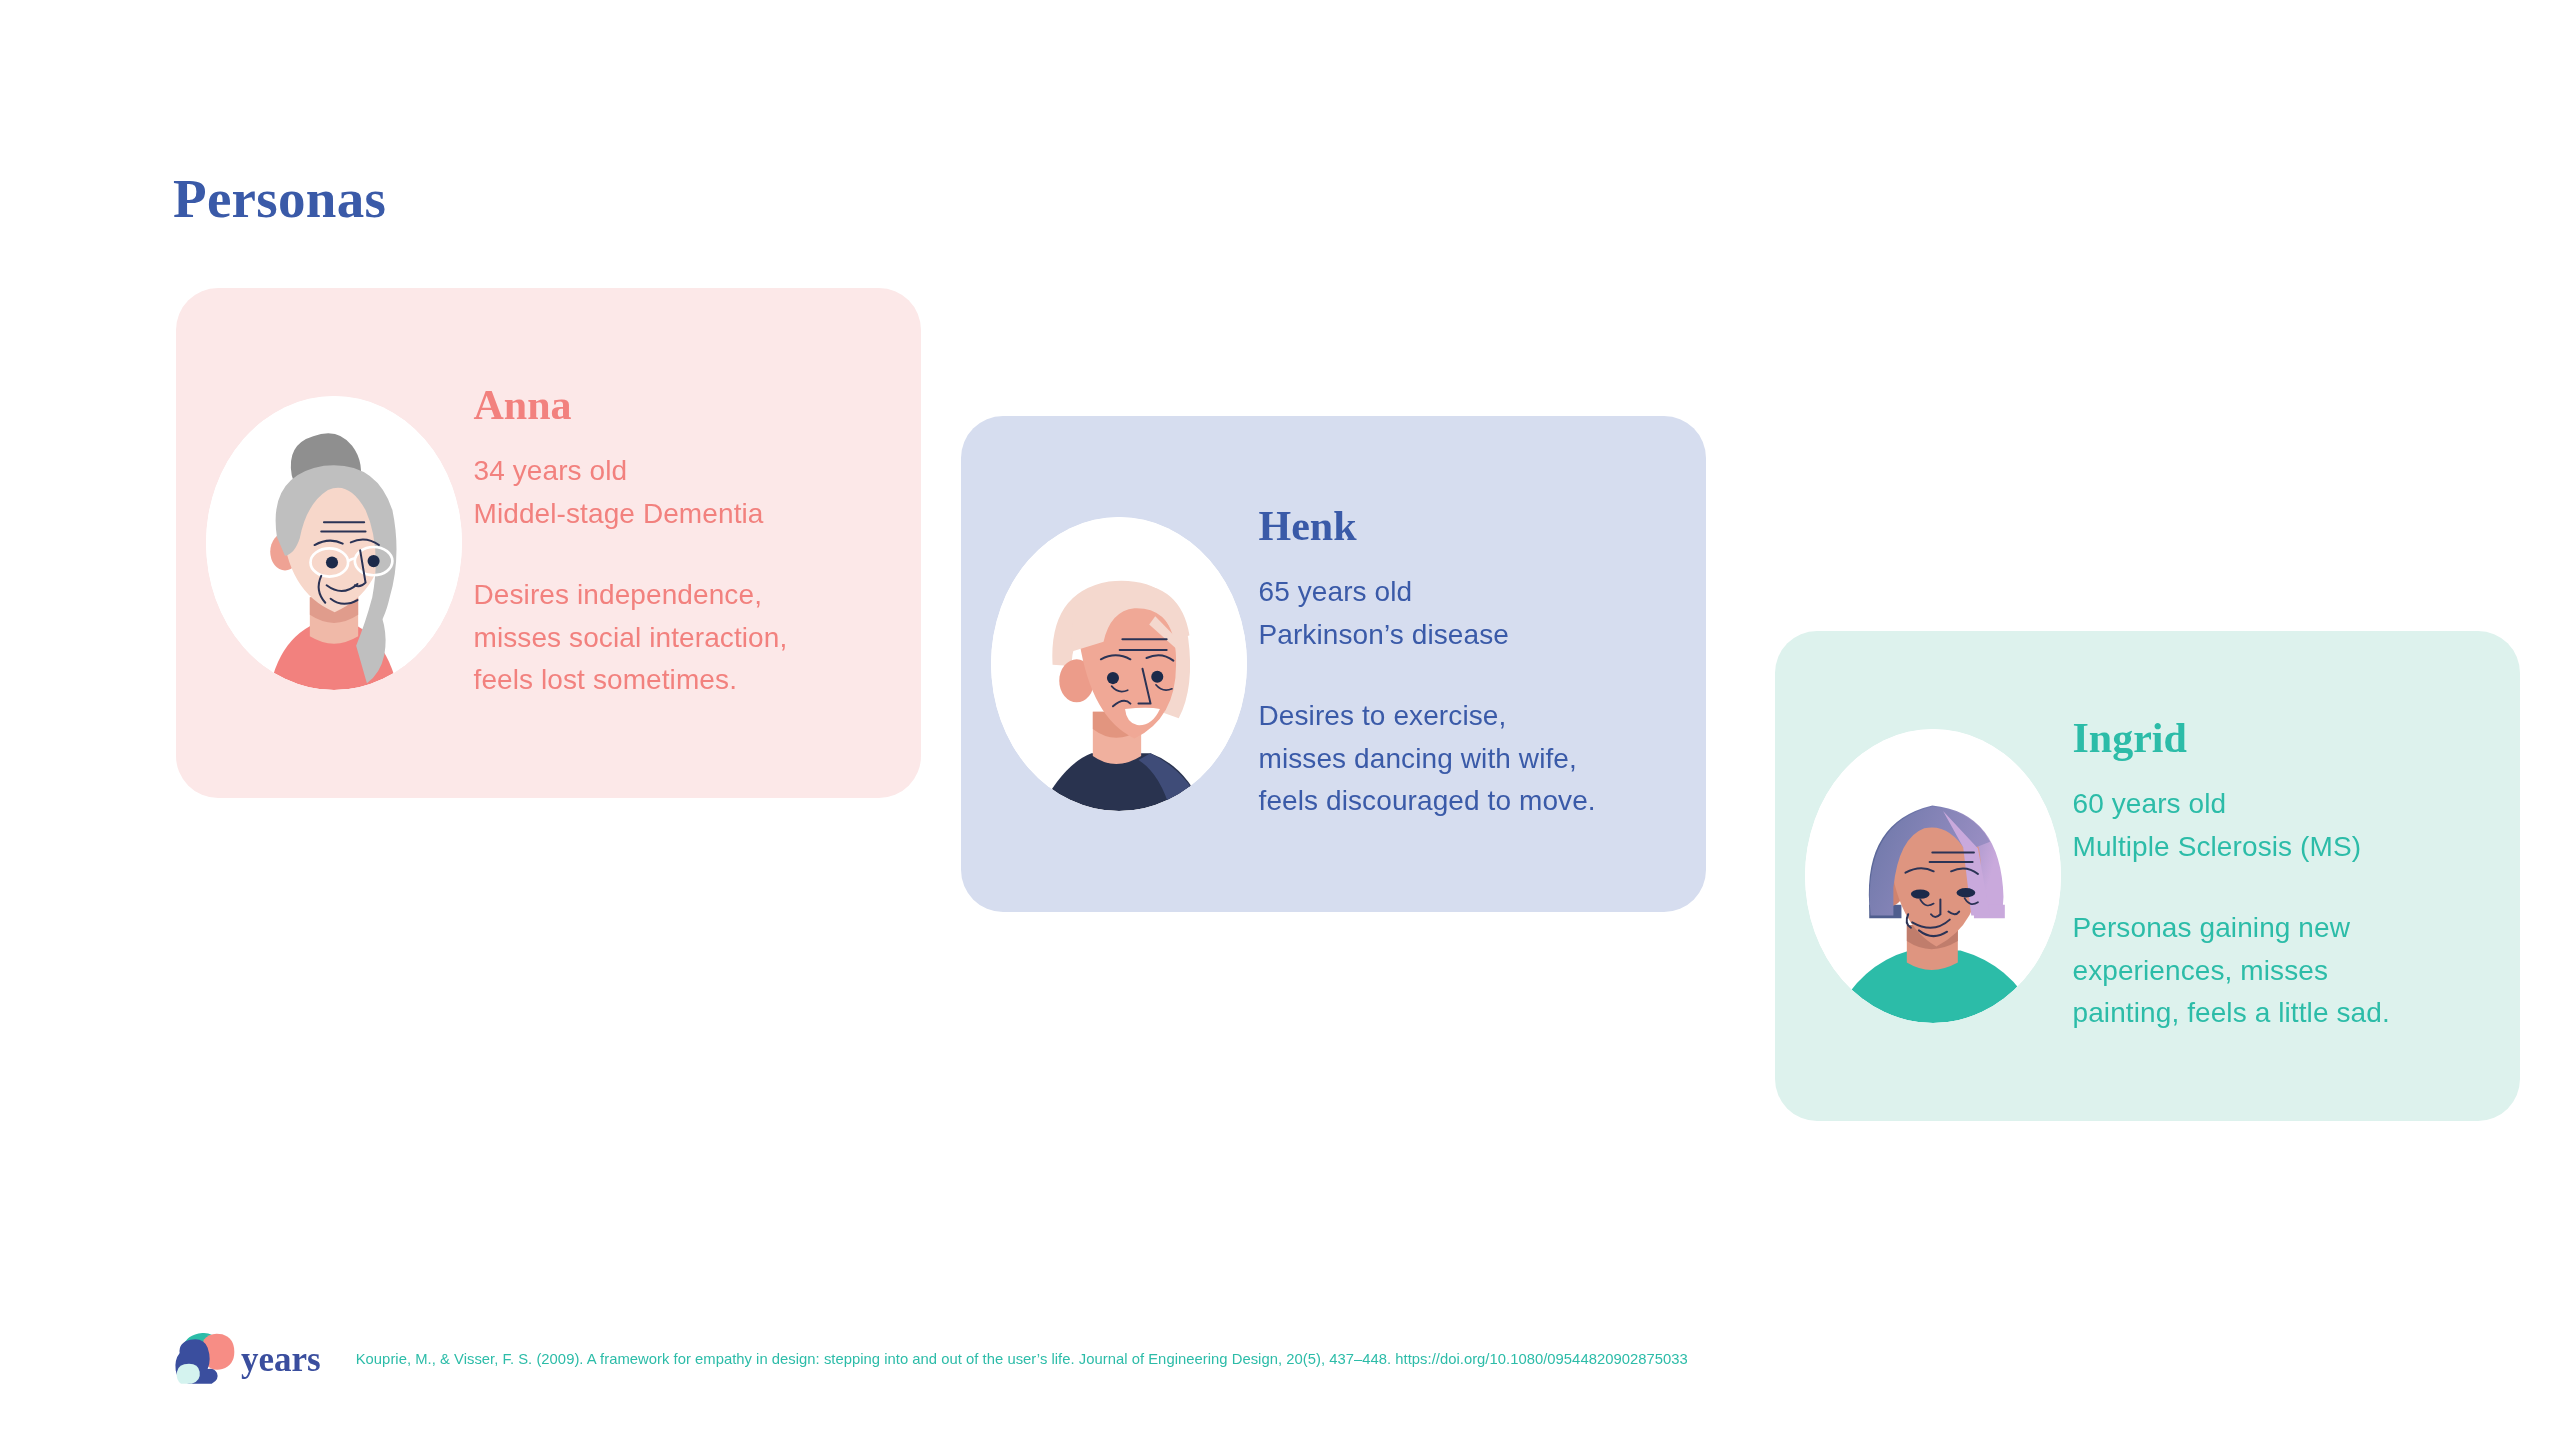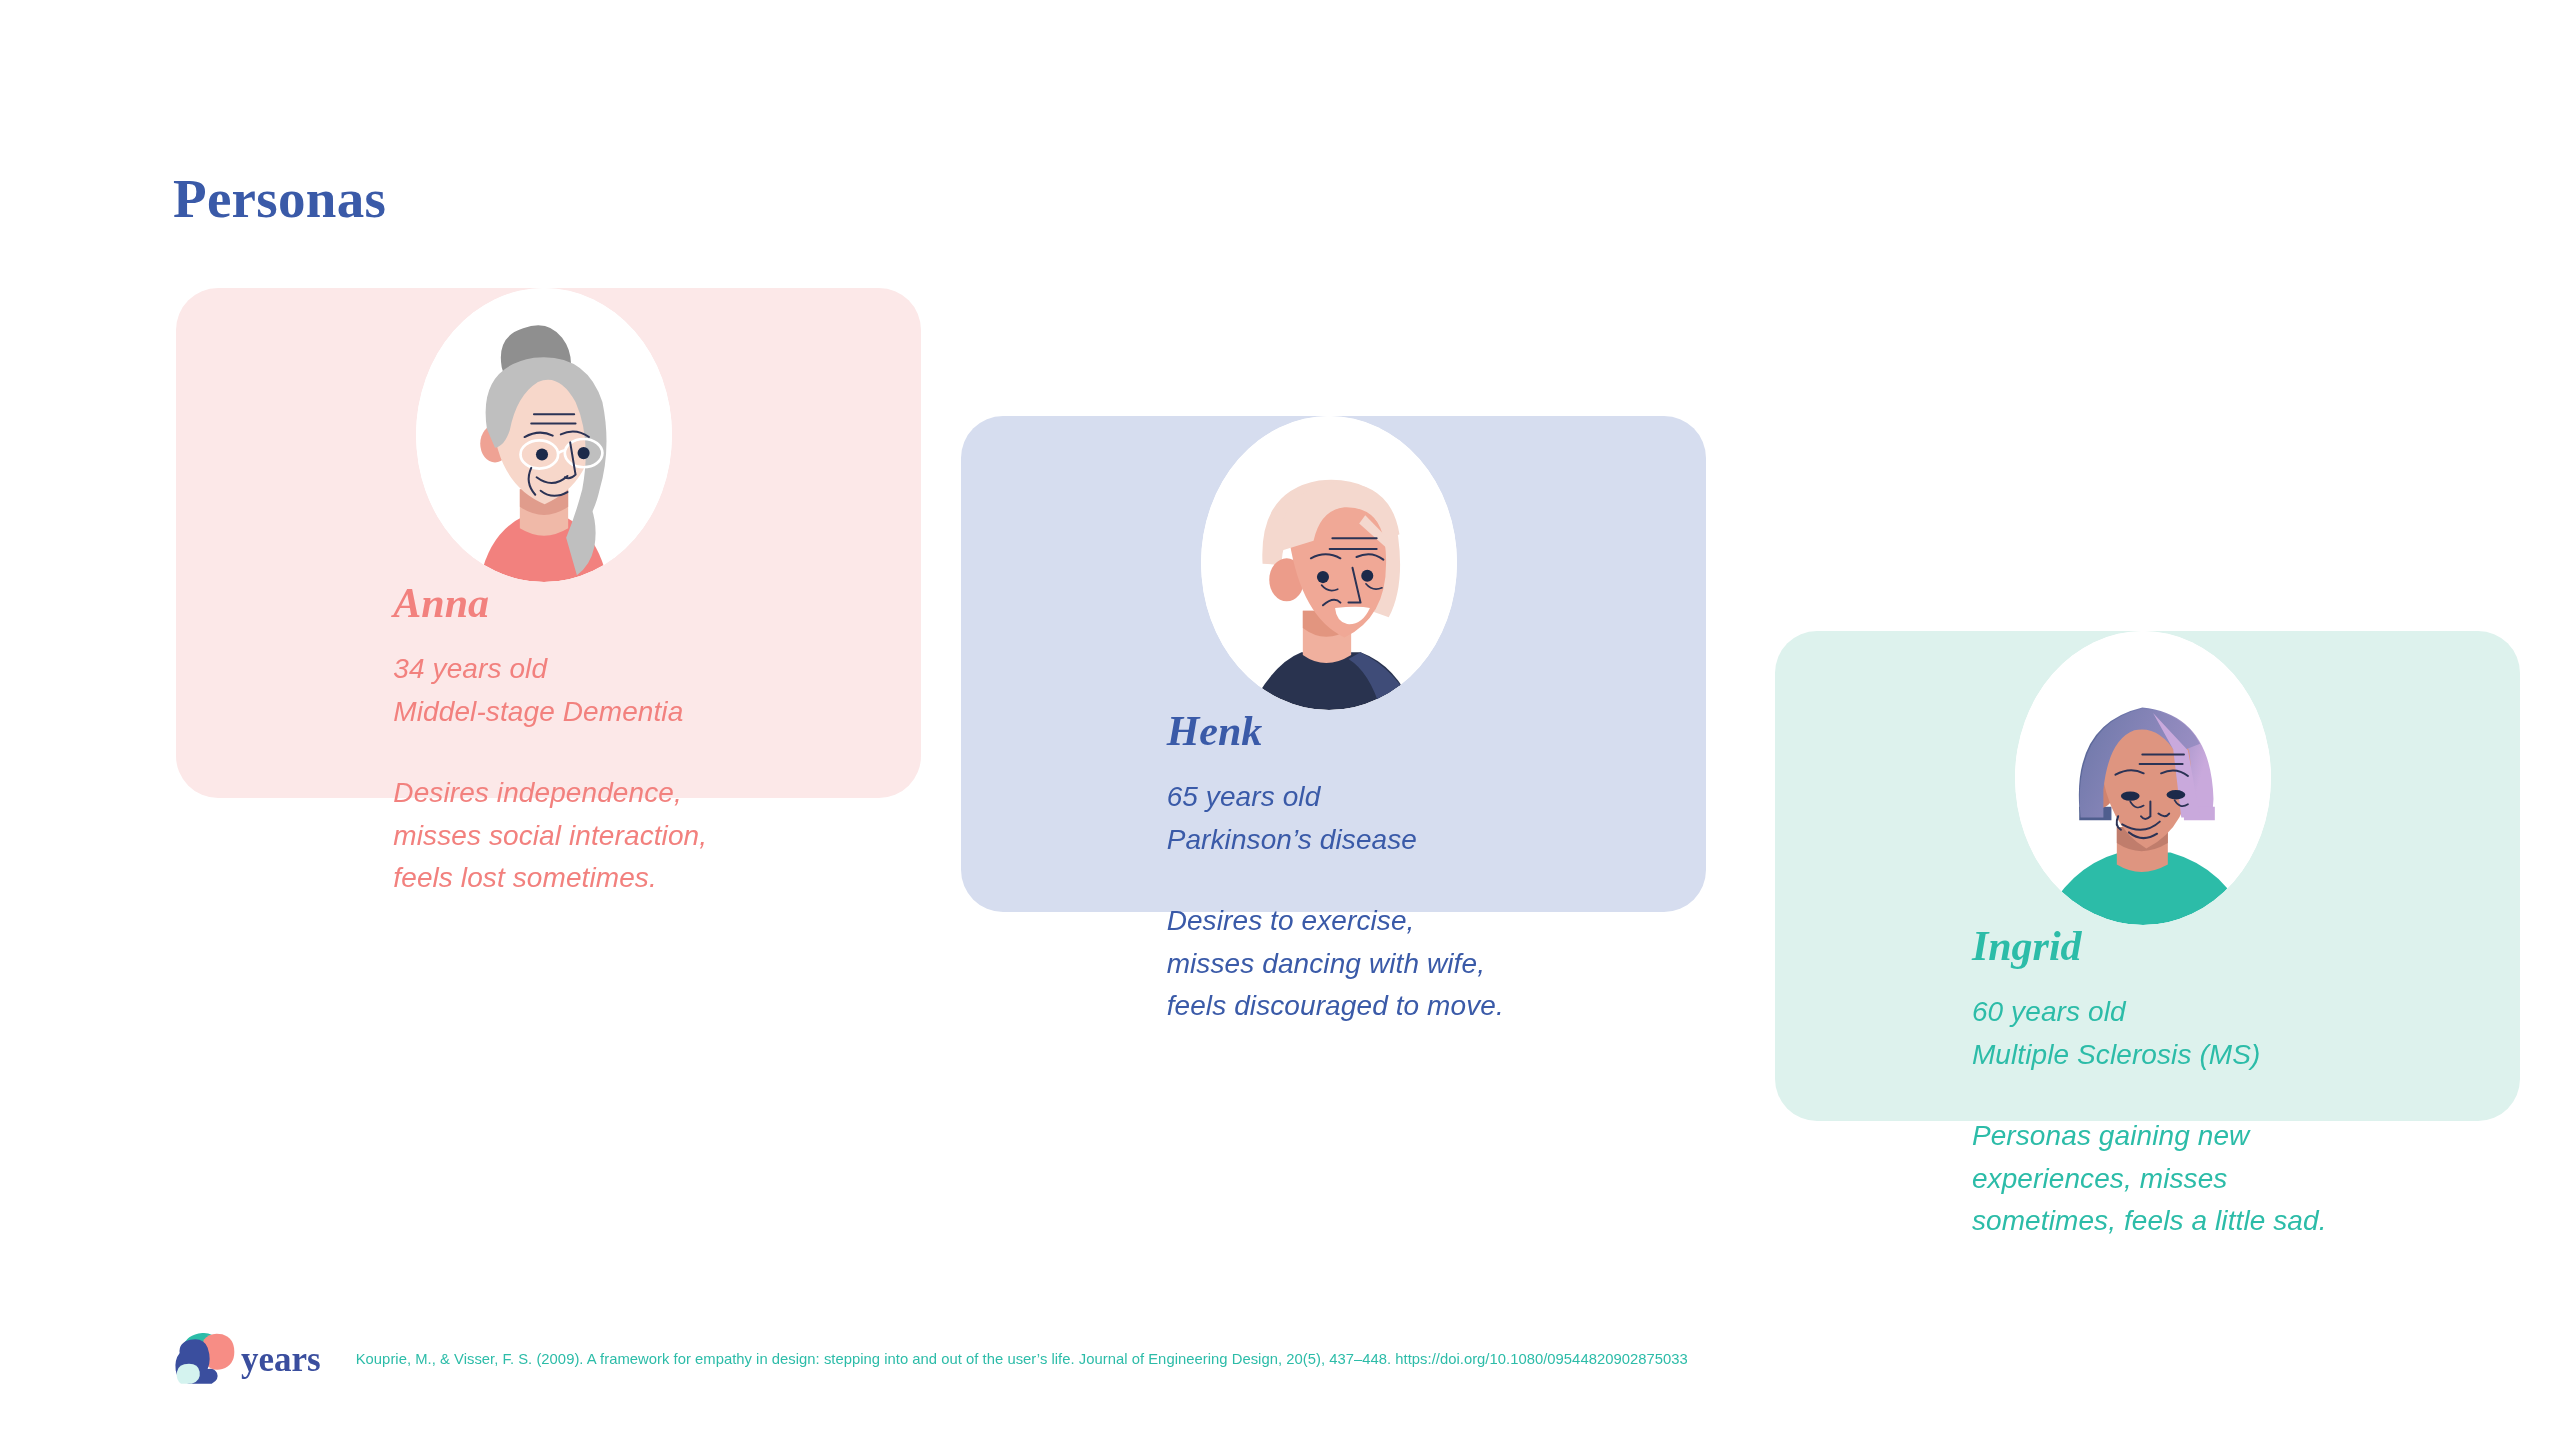--- a/index.html
+++ b/index.html
@@ -45,24 +45,23 @@
     position: absolute;
     width: 0;
     height: 0;
   }
 
   .card-inner {
     position: absolute;
     left: 0;
     top: 0;
     display: flex;
-    flex-direction: column;
+    flex-direction: row;
     align-items: center;
     box-sizing: border-box;
-    font-style: italic;
   }
 
   
   .avatar-wrap {
     position: relative;
     flex: 0 0 auto;
   }
   .avatar-oval {
     position: absolute;
     left: 0;
@@ -361,21 +360,21 @@
     </div>
 
     <div class="persona-text">
       <div class="persona-name" style="color:#2CBCA8;">Ingrid</div>
       <div class="persona-line" style="color:#2CBCA8;">60 years old</div>
       <div class="persona-line" style="color:#2CBCA8;">Multiple Sclerosis (MS)</div>
       <div class="persona-gap"></div>
       <div class="persona-desc" style="color:#2CBCA8;">
         <span class="dl">Personas gaining new</span>
         <span class="dl">experiences, misses</span>
-        <span class="dl">sometimes, feels a little sad.</span>
+        <span class="dl">painting, feels a little sad.</span>
       </div>
     </div>
 
   </div>
 </div>
 
 <div id="footer">
 
   <div id="brand-logo">
     <svg width="64" height="58" viewBox="0 0 96 86">

